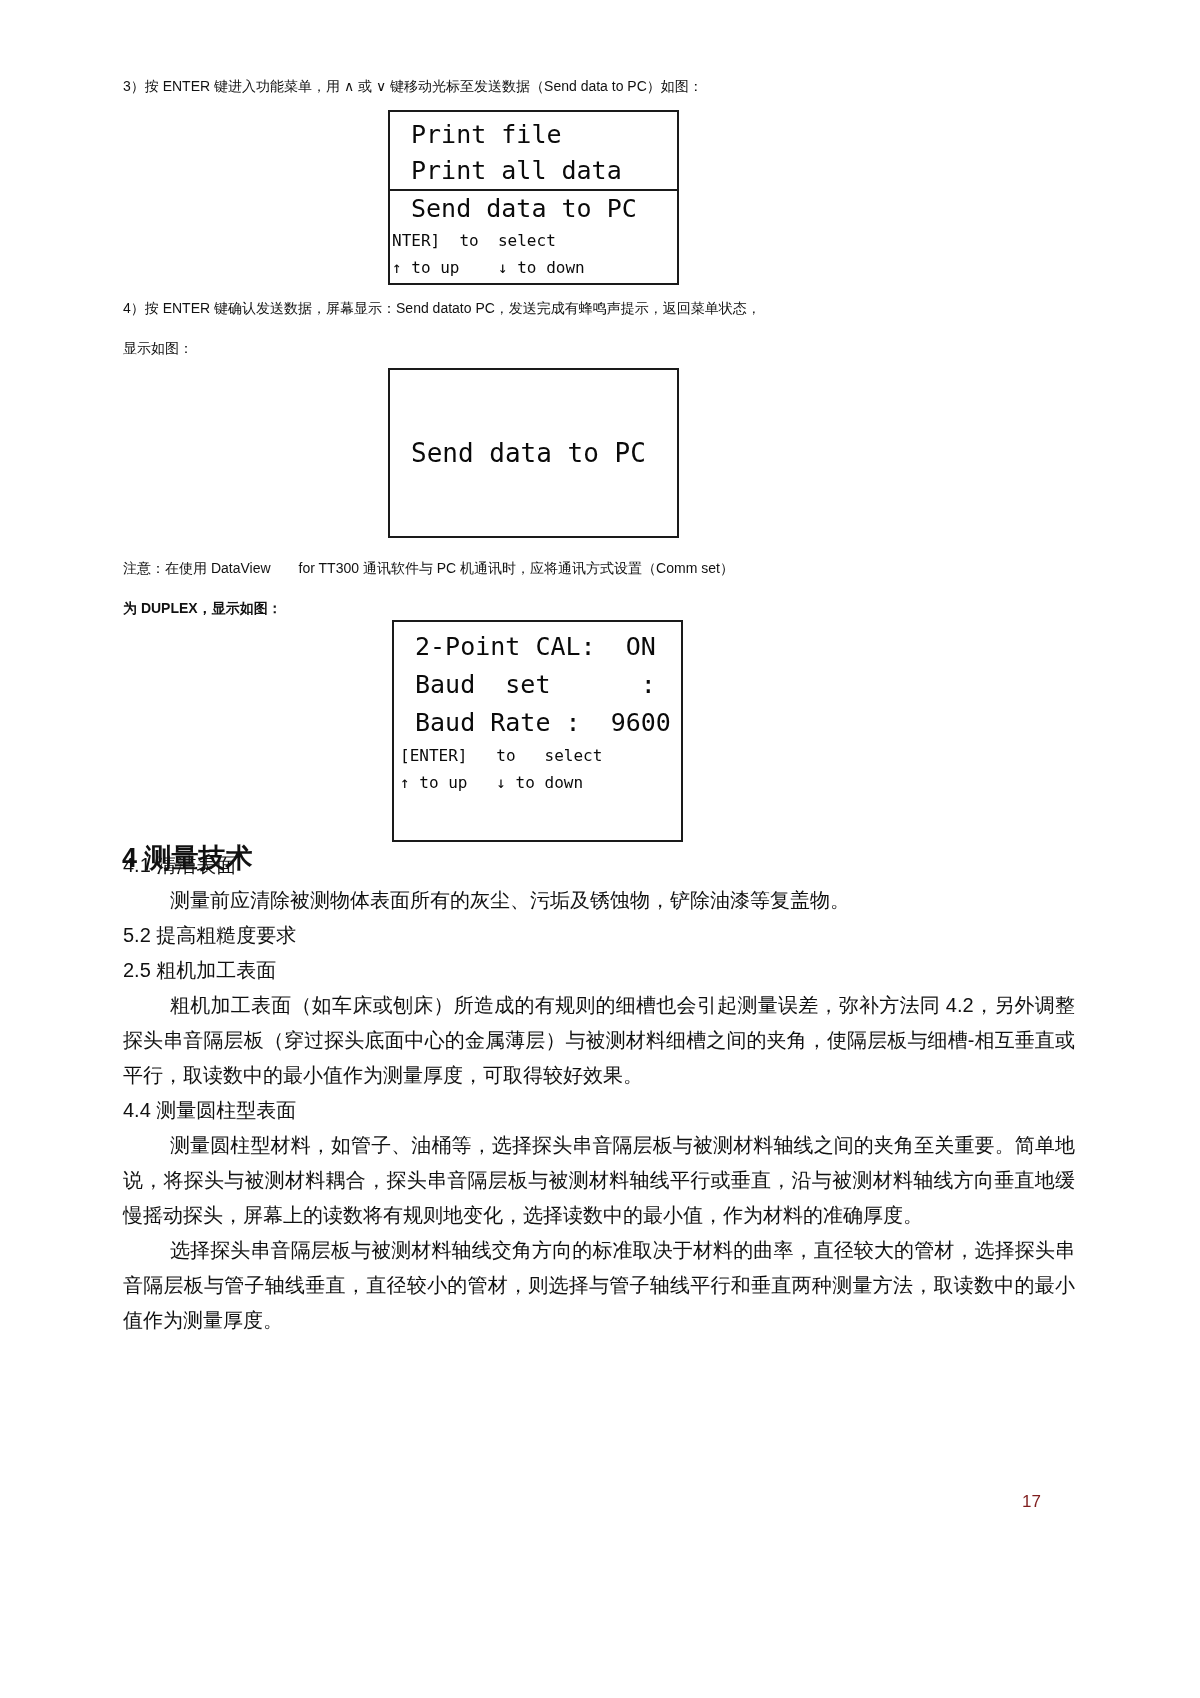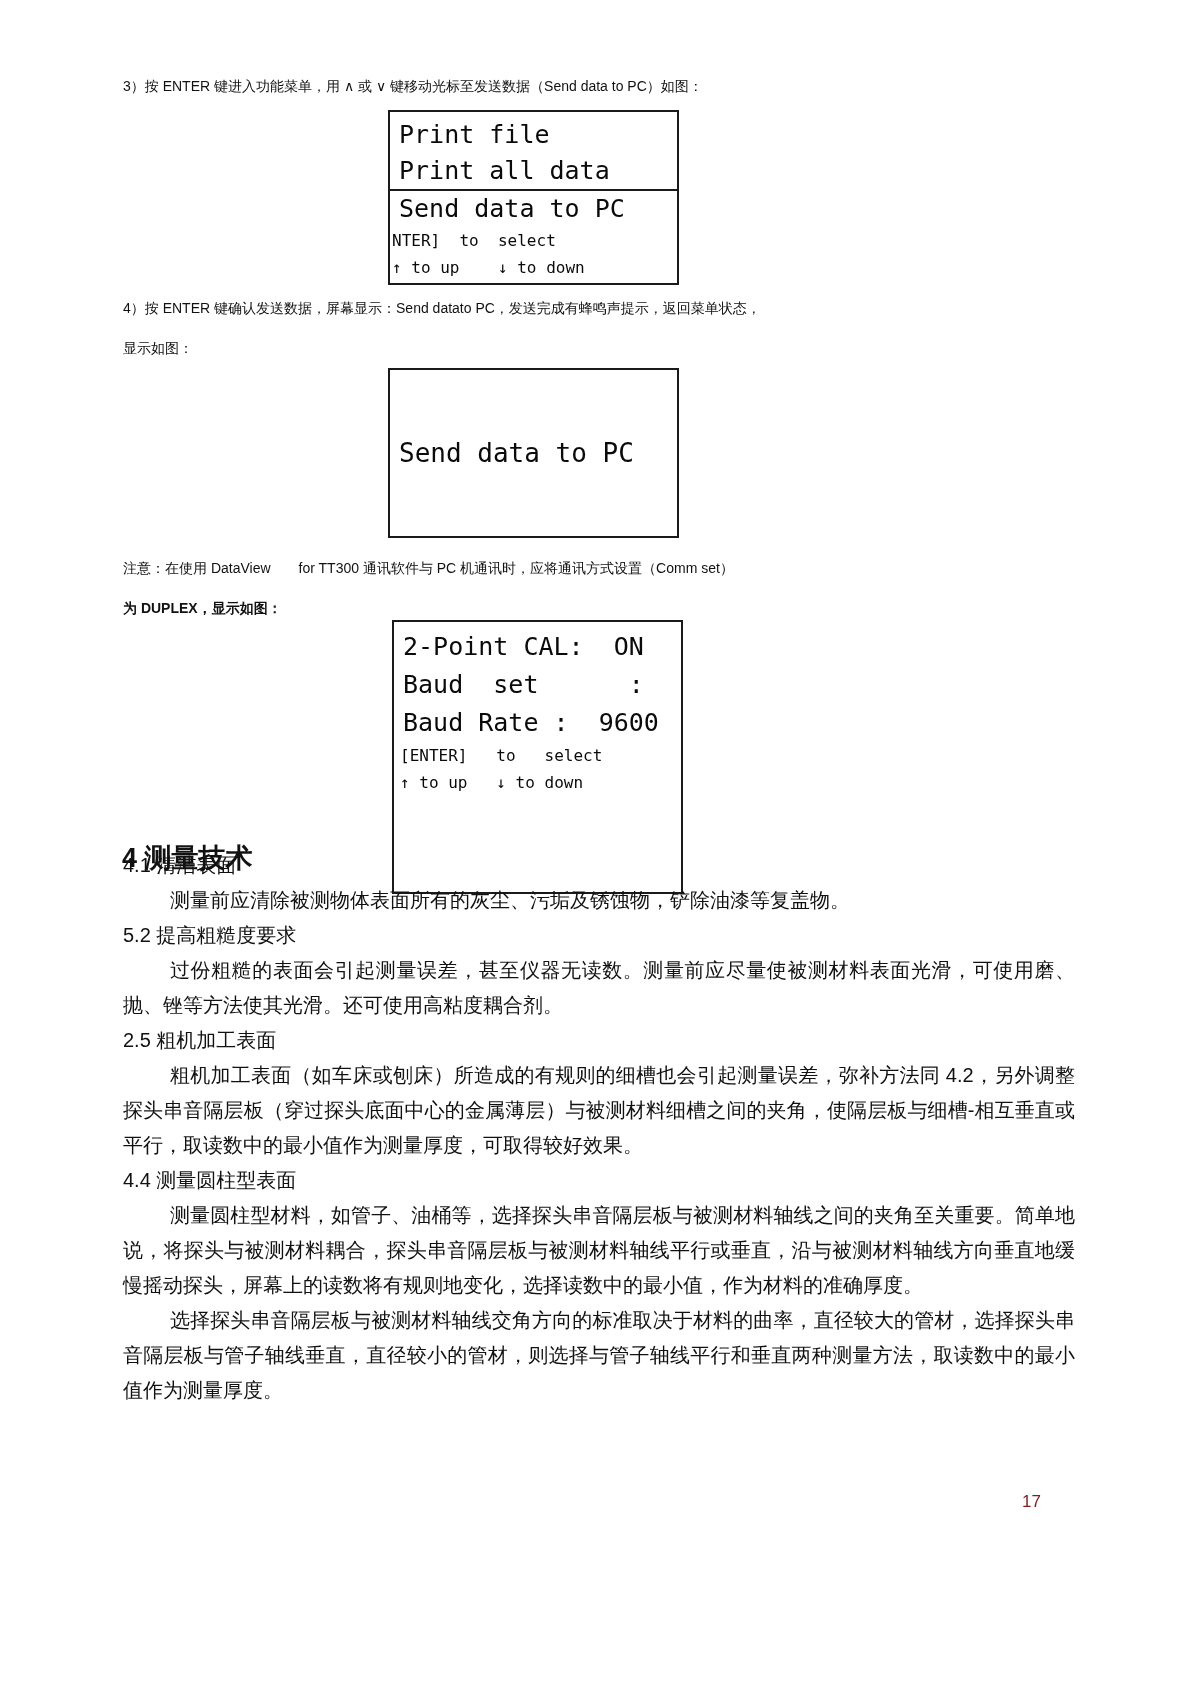--- a/index.html
+++ b/index.html
@@ -21,33 +21,33 @@
   #note  { position: absolute; left: 123px; top: 548px; }
 
   
   .screen {
     position: absolute;
     border: 2px solid #1a1a1a;
     background: #fff;
     font-family: "DejaVu Sans Mono", "Liberation Mono", monospace;
     color: #0a0a0a;
   }
-  .scr { white-space: pre; padding-left: 9px; }
+  .scr { white-space: pre; padding-left: 21px; }
   .lg { font-size: 25px; line-height: 36px; }
   .sm { font-size: 16px; line-height: 27px; }
 
   #screen1 { left: 388px; top: 110px; width: 291px; height: 175px; padding-top: 5px; }
   #screen1 .selected { border-top: 2px solid #1a1a1a; }
   #screen1 .cut { padding-left: 0; }
   #screen1 .sm { padding-left: 2px; }
 
   #screen2 { left: 388px; top: 368px; width: 291px; height: 170px; display: flex; align-items: center; }
   #screen2 .lg { font-size: 26px; }
 
-  #screen3 { left: 392px; top: 620px; width: 291px; height: 274px; padding-top: 6px; }
+  #screen3 { left: 392px; top: 620px; width: 291px; height: 222px; padding-top: 6px; }
   #screen3 .lg { line-height: 38px; }
   #screen3 .sm { padding-left: 6px; }
 
   
   #sec4-heading {
     position: absolute; left: 122px; top: 840px;
     font-size: 27px; font-weight: 700; margin: 0;
   }
   #sec4 { position: absolute; left: 123px; top: 848px; width: 952px; }
   #sec4 p { font-size: 20px; line-height: 35px; }
@@ -93,21 +93,20 @@
     <div class="scr sm">↑ to up   ↓ to down</div>
   </div>
 
   <h2 id="sec4-heading">4 测量技术</h2>
 
   <div id="sec4">
     <p class="sub">4.1 清洁表面</p>
     <p class="bodyp">测量前应清除被测物体表面所有的灰尘、污垢及锈蚀物，铲除油漆等复盖物。</p>
 
     <p class="sub">5.2 提高粗糙度要求</p>
-    <p class="bodyp">过份粗糙的表面会引起测量误差，甚至仪器无读数。测量前应尽量使被测材料表面光滑，可使用磨、抛、锉等方法使其光滑。还可使用高粘度耦合剂。</p>
 
     <p class="sub">2.5 粗机加工表面</p>
     <p class="bodyp">粗机加工表面（如车床或刨床）所造成的有规则的细槽也会引起测量误差，弥补方法同 4.2，另外调整探头串音隔层板（穿过探头底面中心的金属薄层）与被测材料细槽之间的夹角，使隔层板与细槽-相互垂直或平行，取读数中的最小值作为测量厚度，可取得较好效果。</p>
 
     <p class="sub">4.4 测量圆柱型表面</p>
     <p class="bodyp">测量圆柱型材料，如管子、油桶等，选择探头串音隔层板与被测材料轴线之间的夹角至关重要。简单地说，将探头与被测材料耦合，探头串音隔层板与被测材料轴线平行或垂直，沿与被测材料轴线方向垂直地缓慢摇动探头，屏幕上的读数将有规则地变化，选择读数中的最小值，作为材料的准确厚度。</p>
     <p class="bodyp">选择探头串音隔层板与被测材料轴线交角方向的标准取决于材料的曲率，直径较大的管材，选择探头串音隔层板与管子轴线垂直，直径较小的管材，则选择与管子轴线平行和垂直两种测量方法，取读数中的最小值作为测量厚度。</p>
   </div>
 
   <div id="pageno">17</div>

